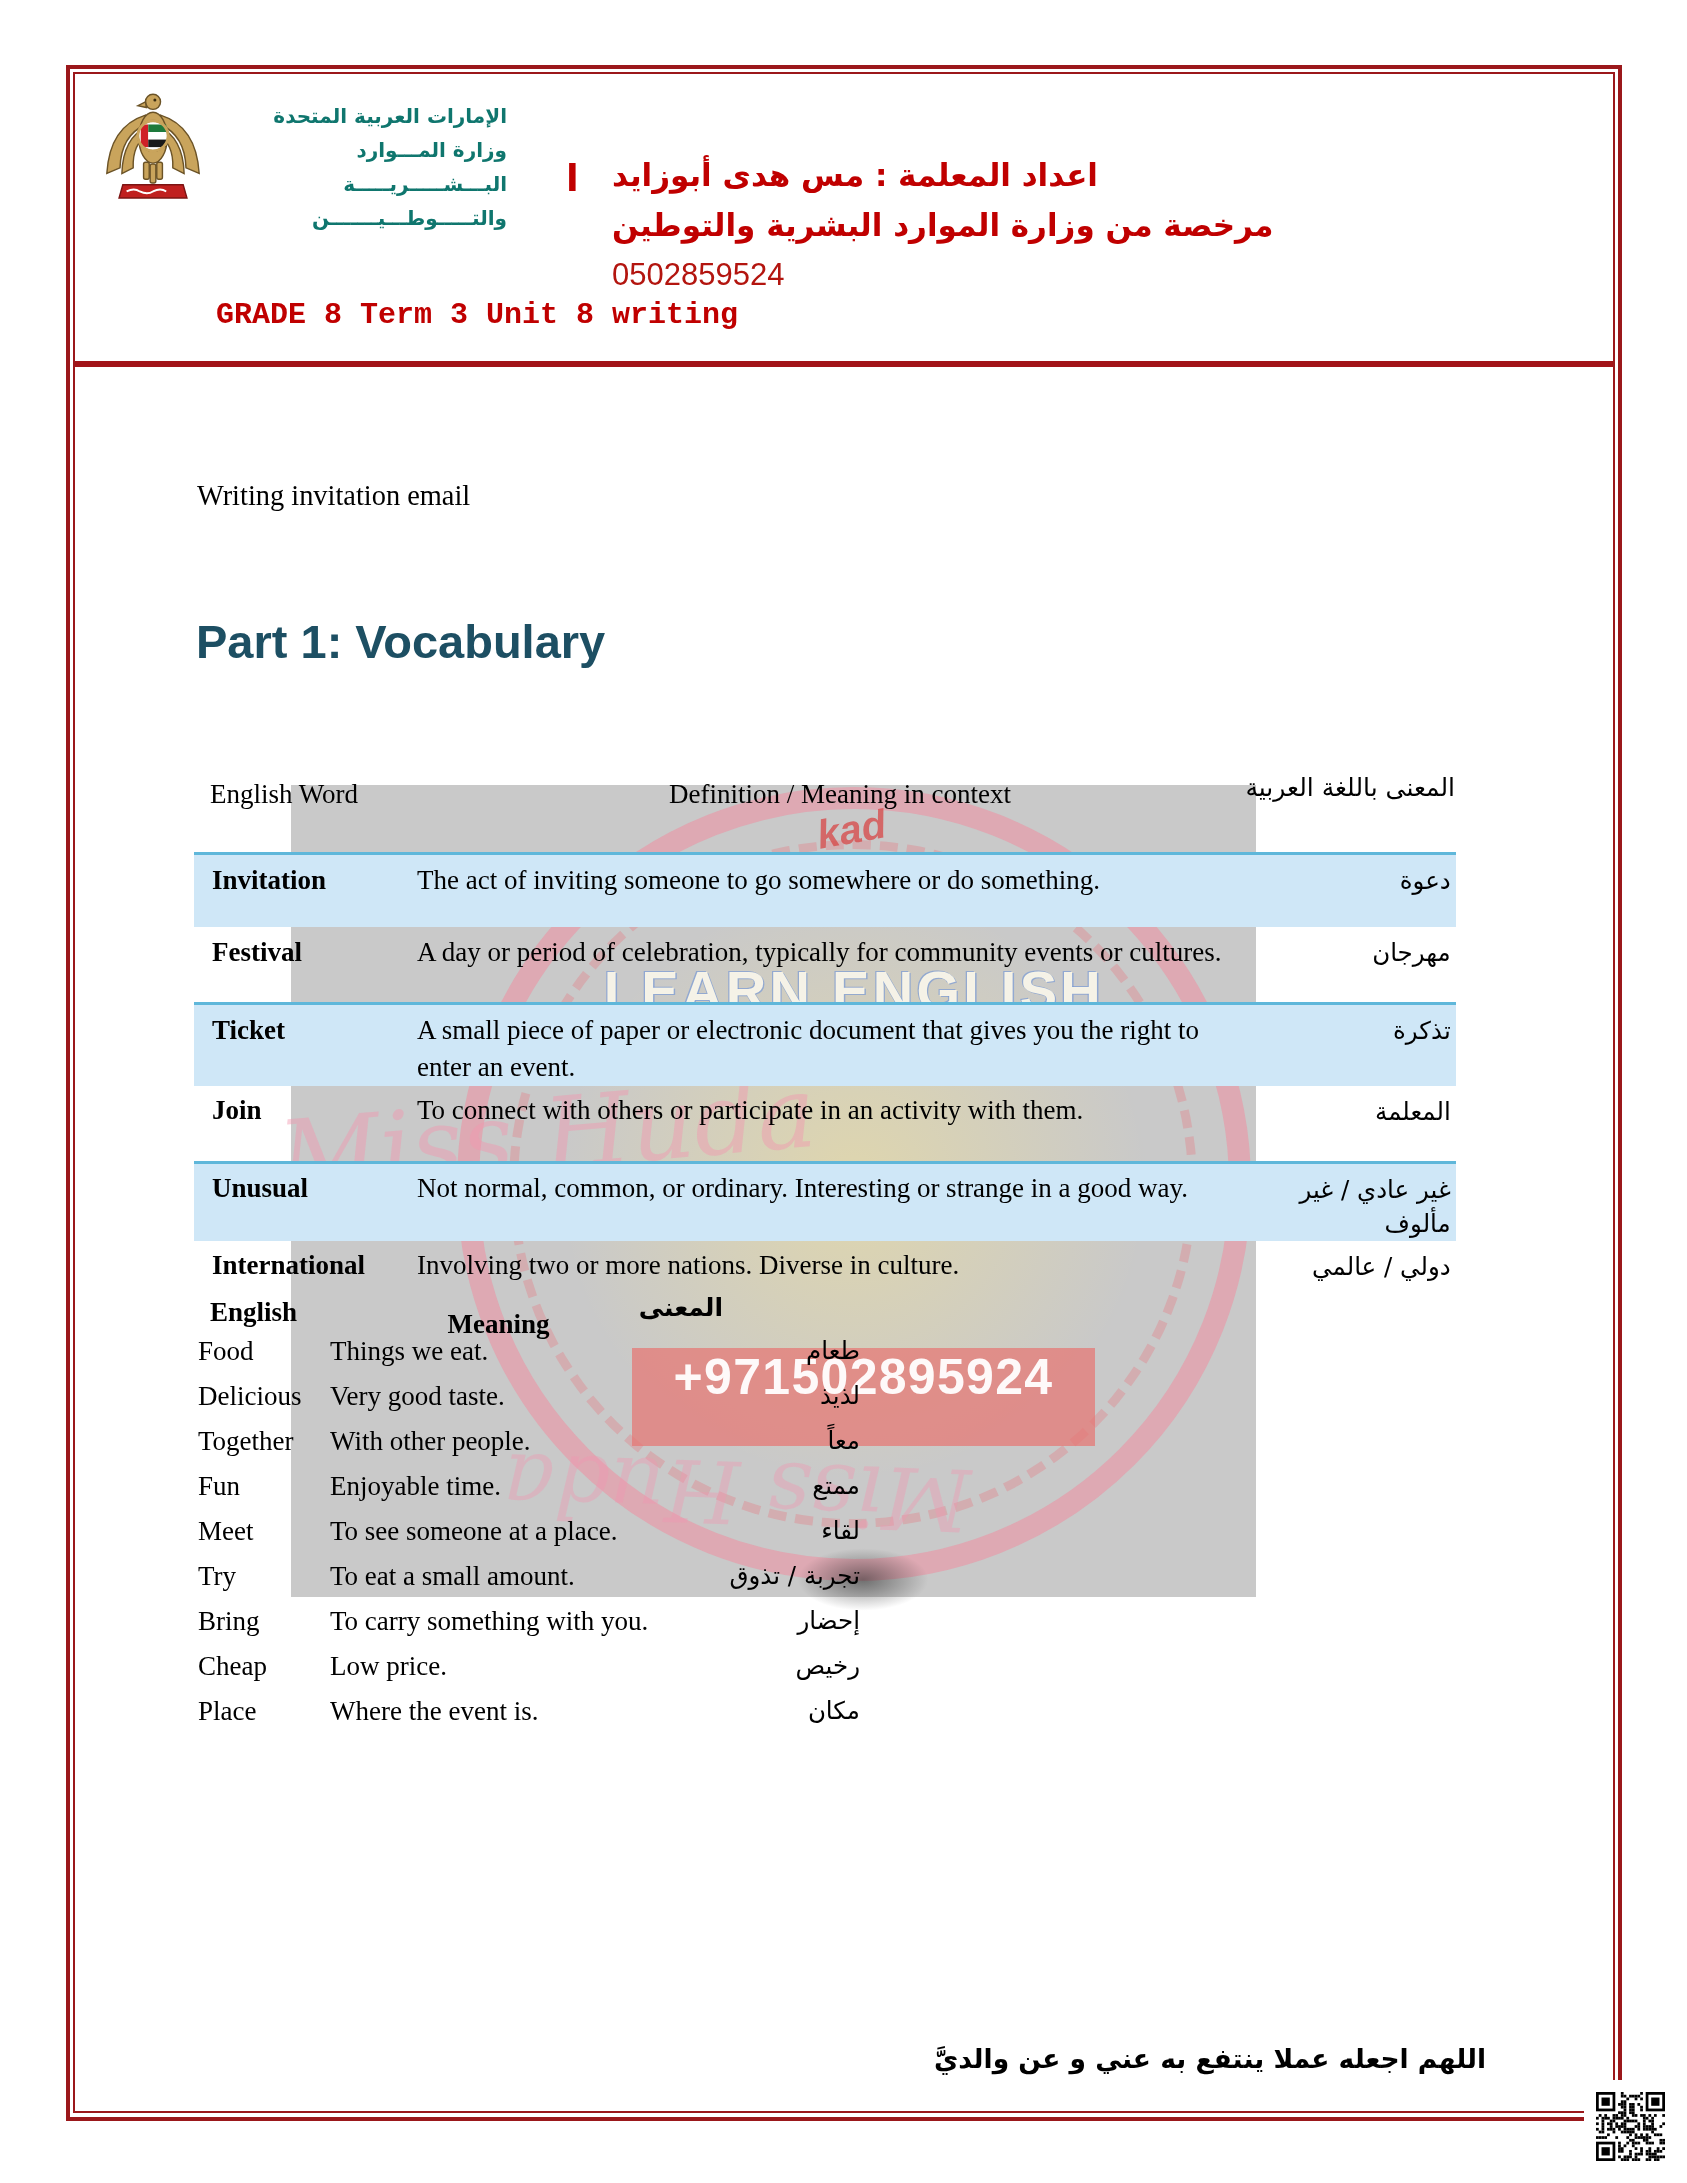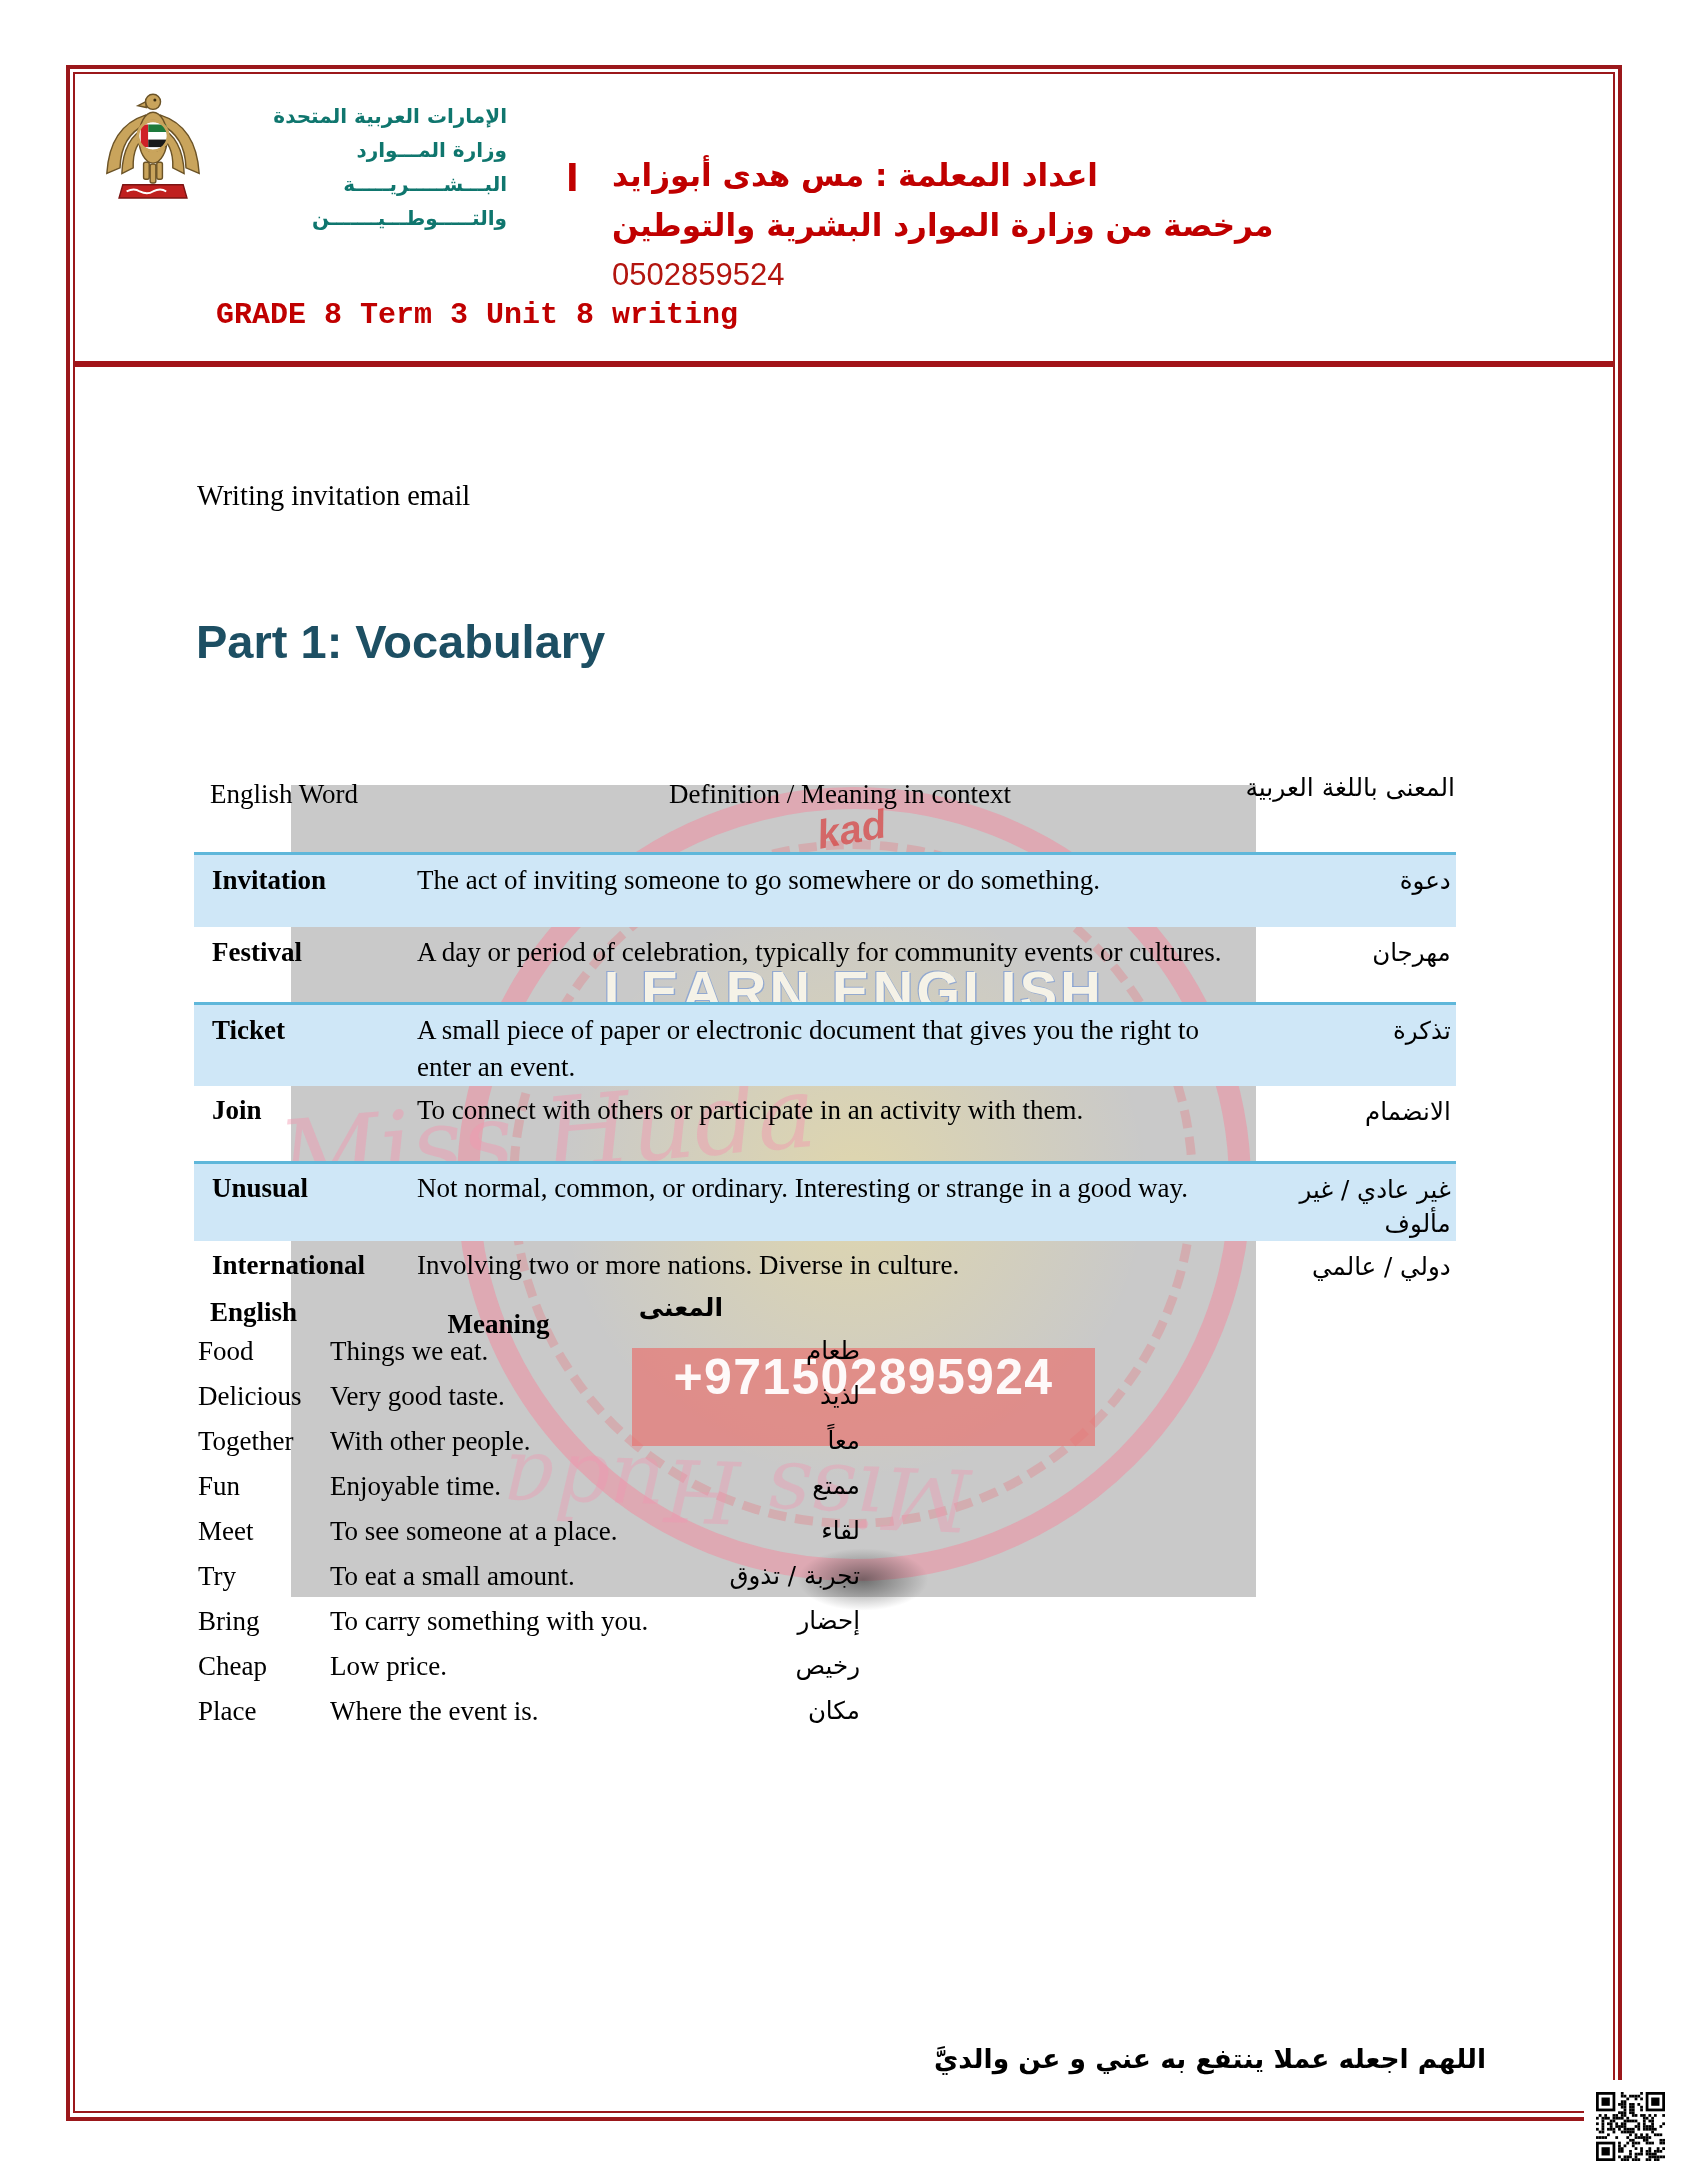--- a/index.html
+++ b/index.html
@@ -170,21 +170,21 @@
       <div class="ca ar">مهرجان</div>
     </div>
     <div class="vrow hl">
       <div class="cw">Ticket</div>
       <div class="cd">A small piece of paper or electronic document that gives you the right to enter an event.</div>
       <div class="ca ar">تذكرة</div>
     </div>
     <div class="vrow">
       <div class="cw">Join</div>
       <div class="cd">To connect with others or participate in an activity with them.</div>
-      <div class="ca ar">الانضمام</div>
+      <div class="ca ar">المعلمة</div>
     </div>
     <div class="vrow hl">
       <div class="cw">Unusual</div>
       <div class="cd">Not normal, common, or ordinary. Interesting or strange in a good way.</div>
       <div class="ca ar">غير عادي / غير مألوف</div>
     </div>
     <div class="vrow">
       <div class="cw">International</div>
       <div class="cd">Involving two or more nations. Diverse in culture.</div>
       <div class="ca ar">دولي / عالمي</div>

